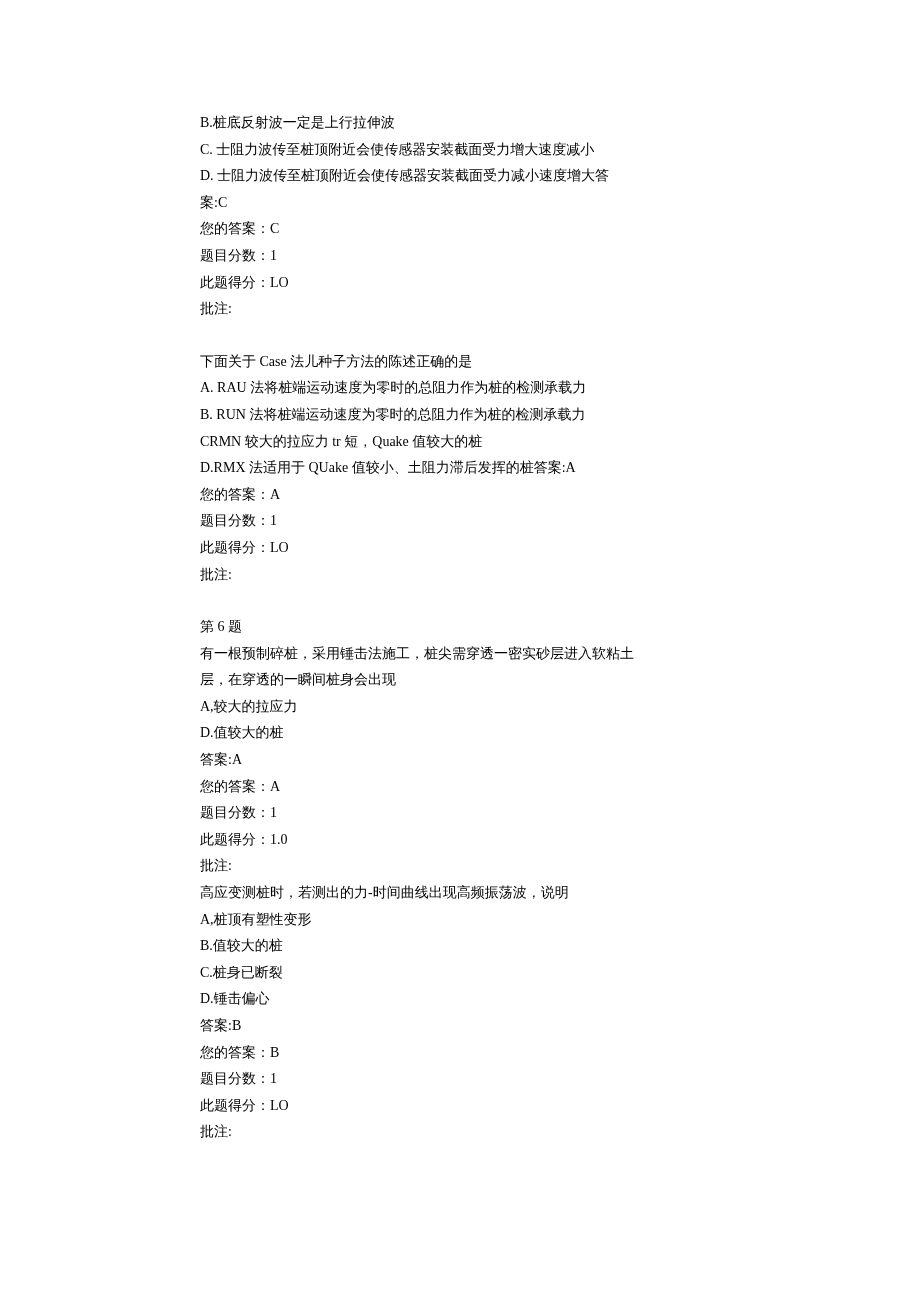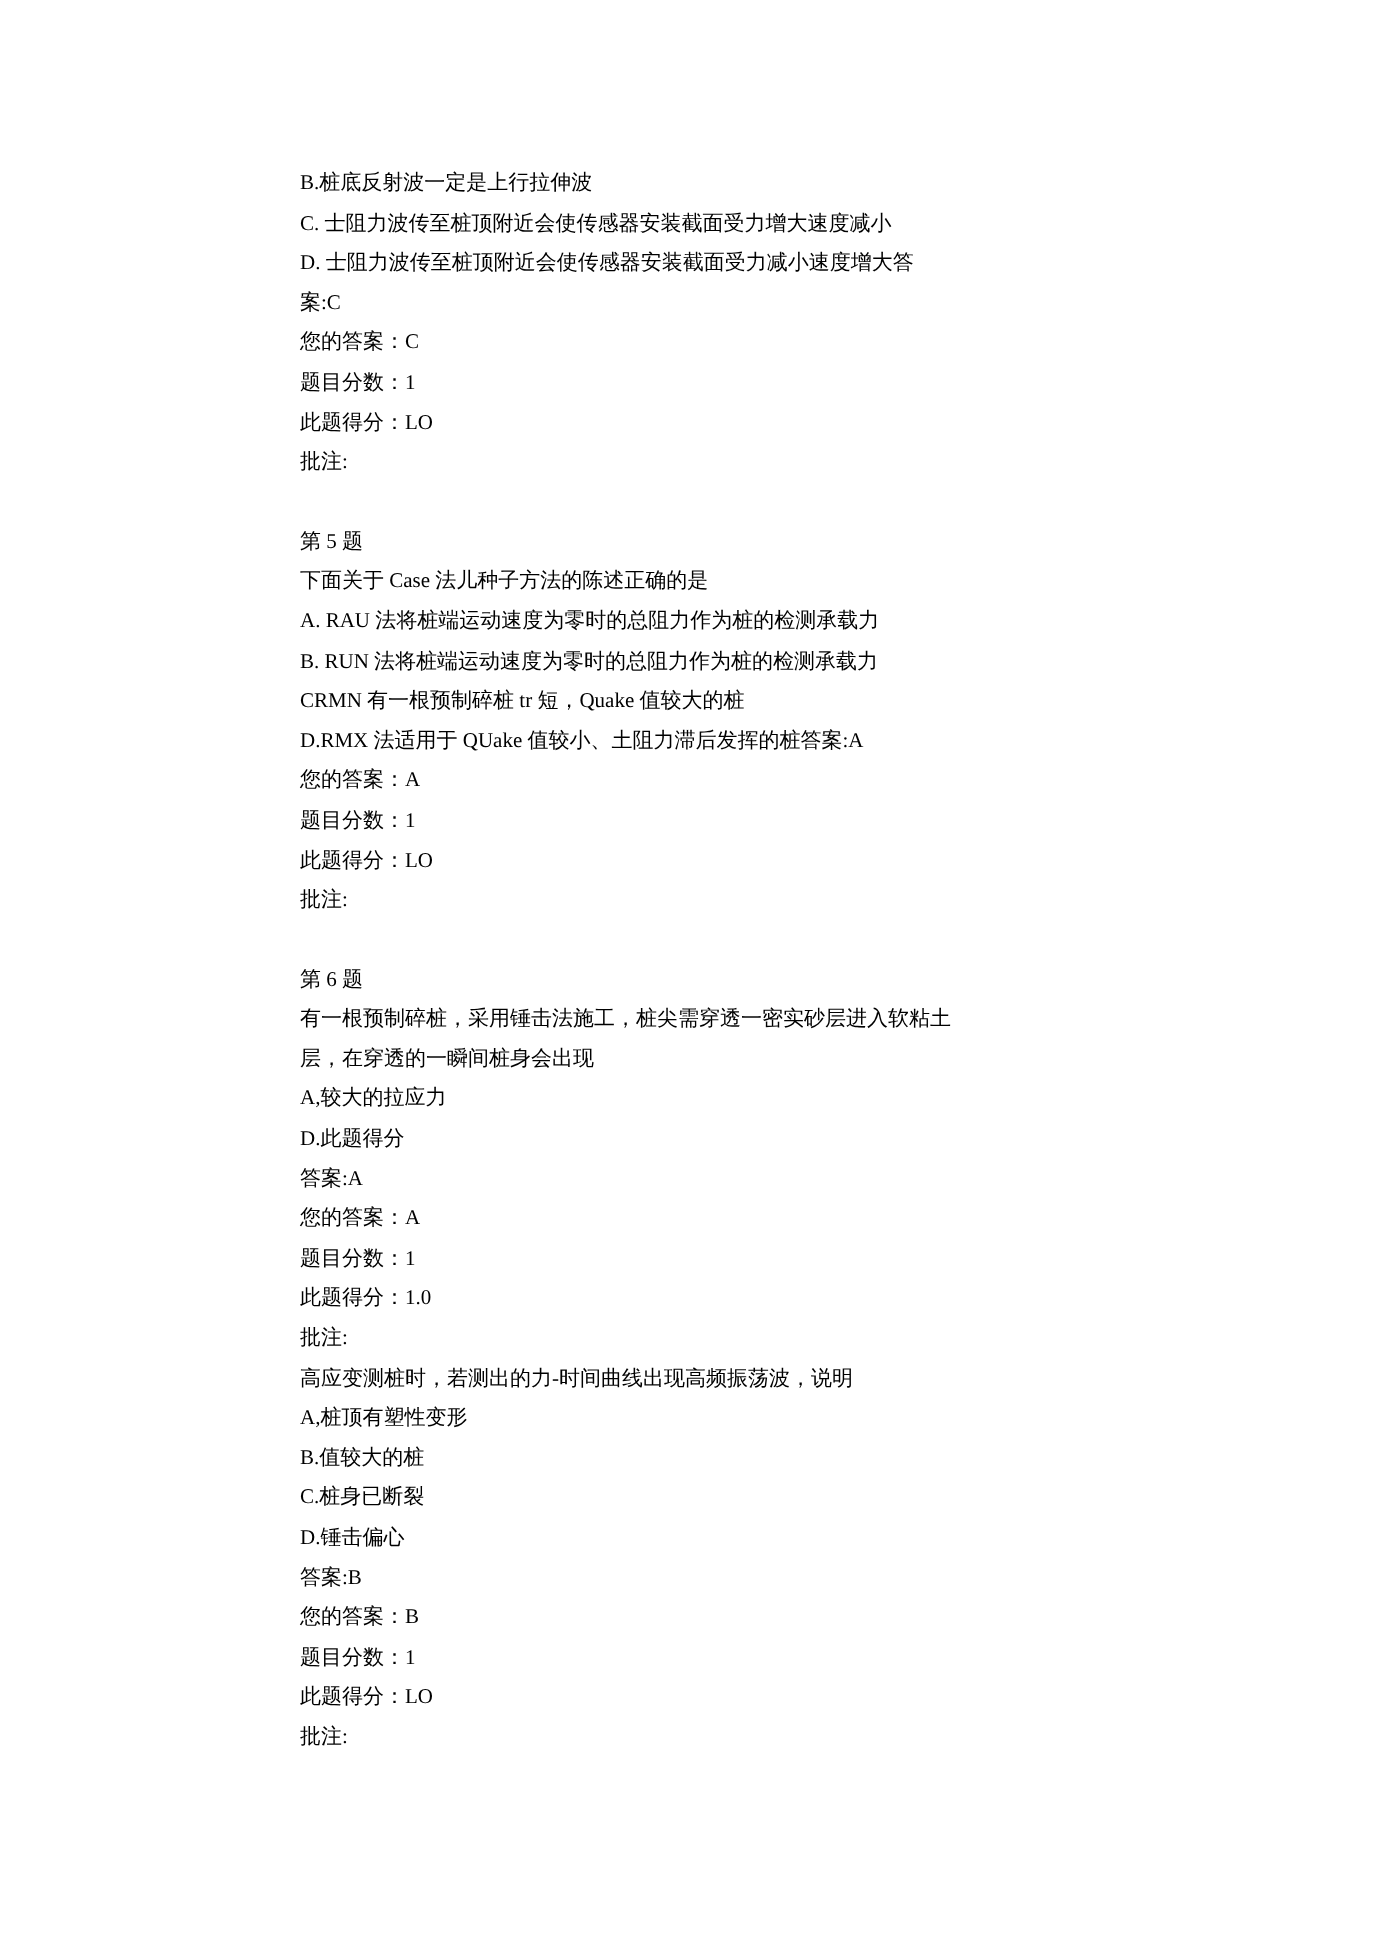--- a/index.html
+++ b/index.html
@@ -33,38 +33,37 @@
   <span class="line">C.   士阻力波传至桩顶附近会使传感器安装截面受力增大速度减小</span>
   <span class="line">D.   士阻力波传至桩顶附近会使传感器安装截面受力减小速度增大答</span>
   <span class="line">案:C</span>
   <span class="line">您的答案：C</span>
   <span class="line">题目分数：1</span>
   <span class="line">此题得分：LO</span>
   <span class="line">批注:</span>
 
   <div class="spacer"></div>
 
-  <span class="line">第 5 题</span>
   <span class="line">下面关于 Case 法儿种子方法的陈述正确的是</span>
   <span class="line">A.   RAU 法将桩端运动速度为零时的总阻力作为桩的检测承载力</span>
   <span class="line">B.   RUN 法将桩端运动速度为零时的总阻力作为桩的检测承载力</span>
-  <span class="line">CRMN 有一根预制碎桩 tr 短，Quake 值较大的桩</span>
+  <span class="line">CRMN 较大的拉应力 tr 短，Quake 值较大的桩</span>
   <span class="line">D.RMX 法适用于 QUake 值较小、土阻力滞后发挥的桩答案:A</span>
   <span class="line">您的答案：A</span>
   <span class="line">题目分数：1</span>
   <span class="line">此题得分：LO</span>
   <span class="line">批注:</span>
 
   <div class="spacer"></div>
 
   <span class="line">第 6 题</span>
   <span class="line">有一根预制碎桩，采用锤击法施工，桩尖需穿透一密实砂层进入软粘土</span>
   <span class="line">层，在穿透的一瞬间桩身会出现</span>
   <span class="line">A,较大的拉应力</span>
-  <span class="line">D.此题得分</span>
+  <span class="line">D.值较大的桩</span>
   <span class="line">答案:A</span>
   <span class="line">您的答案：A</span>
   <span class="line">题目分数：1</span>
   <span class="line">此题得分：1.0</span>
   <span class="line">批注:</span>
 
   <span class="line">高应变测桩时，若测出的力-时间曲线出现高频振荡波，说明</span>
   <span class="line">A,桩顶有塑性变形</span>
   <span class="line">B.值较大的桩</span>
   <span class="line">C.桩身已断裂</span>

